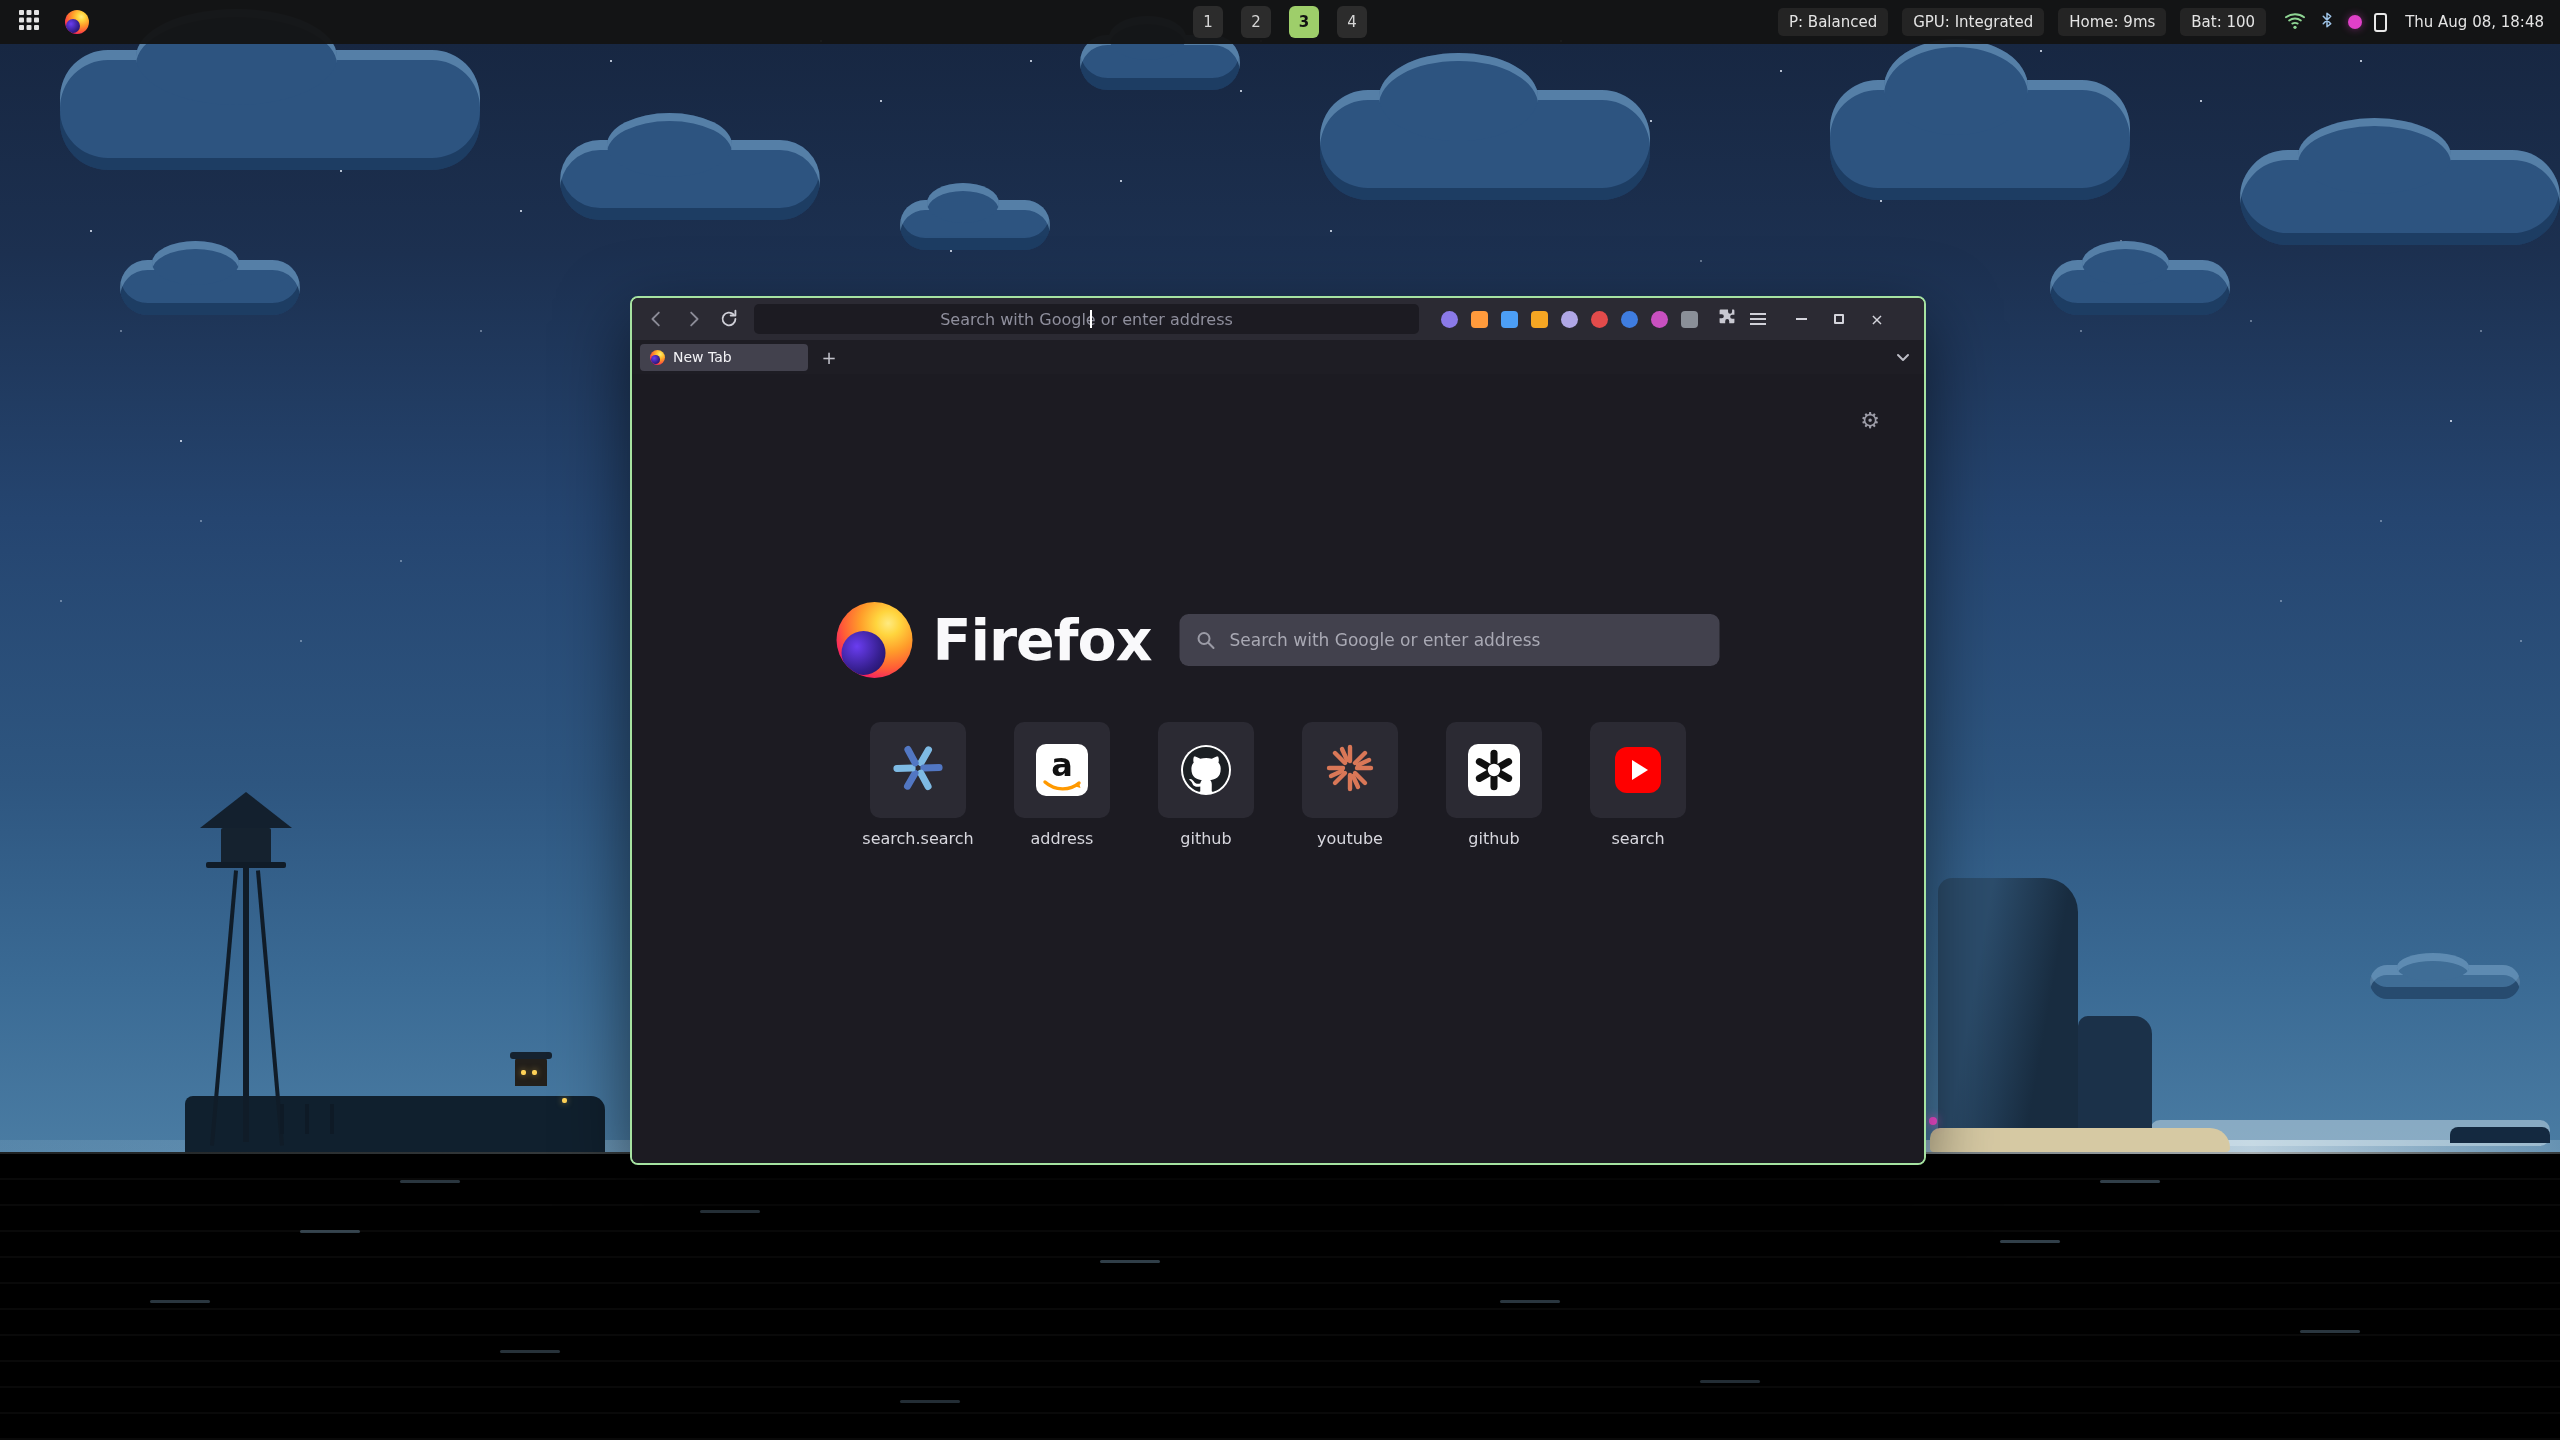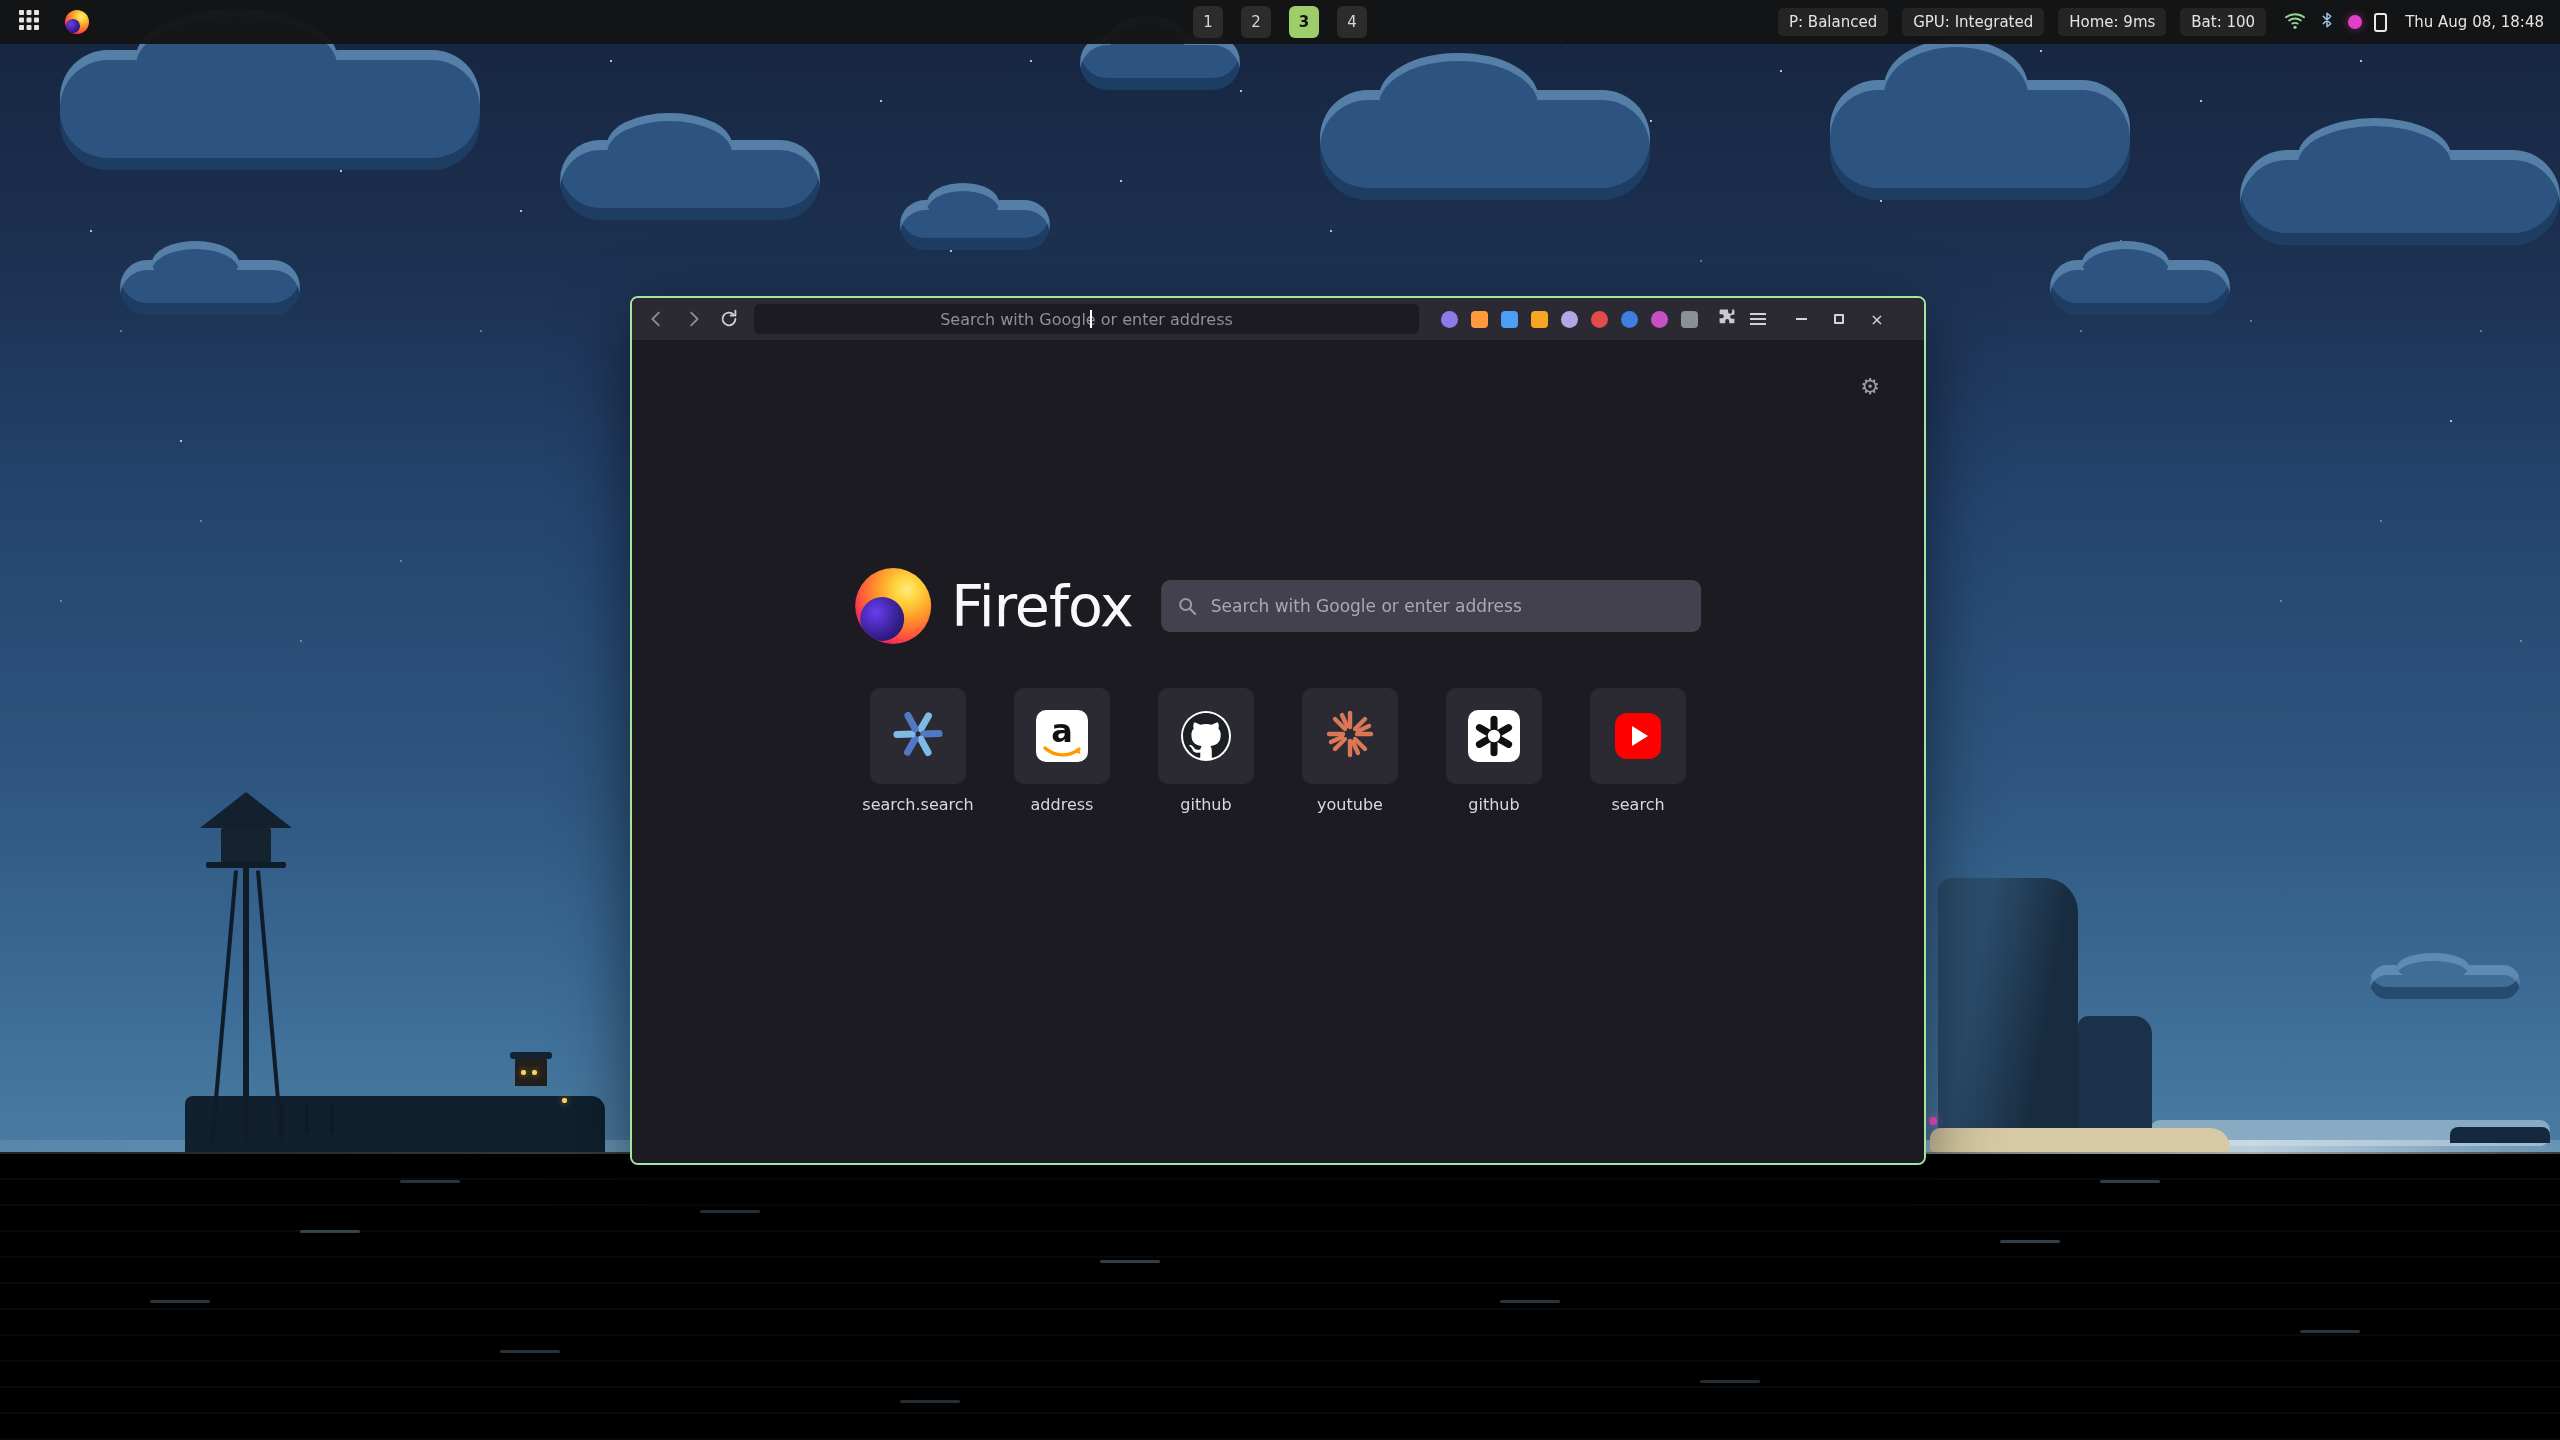--- a/index.html
+++ b/index.html
@@ -106,21 +106,21 @@
 
   .tabbar { height:34px; background:#1e1d24; display:flex; align-items:center; padding:0 8px; gap:8px; flex:0 0 auto; }
   .tab { display:flex; align-items:center; gap:8px; width:168px; height:27px; padding:0 10px; background:#42414d;
     border-radius:4px; color:#f3f3f6; font-size:14px; }
   .tab-plus { width:26px; height:26px; display:flex; align-items:center; justify-content:center; color:#c2c2ca; font-size:18px; border-radius:4px; }
   .tab-overflow { margin-left:auto; width:26px; height:26px; display:flex; align-items:center; justify-content:center; }
 
   .content { position:relative; flex:1; background:#1c1b22; }
   .page-gear { position:absolute; right:44px; top:34px; font-size:22px; color:#9d9da8; }
   .hero { position:absolute; top:228px; left:50%; transform:translateX(-50%); display:flex; align-items:center; gap:20px; }
-  .wordmark { font-size:57px; font-weight:normal; color:#f9f9fb; letter-spacing:-1px; line-height:1; }
+  .wordmark { font-size:57px; font-weight:bold; color:#f9f9fb; letter-spacing:-1px; line-height:1; }
   .page-search { position:relative; width:540px; height:52px; background:#42414d; border-radius:9px; display:flex; align-items:center; margin-left:8px; }
   .page-search svg { position:absolute; left:16px; }
   .page-search input { width:100%; height:100%; background:transparent; border:none; outline:none; color:#e6e6ef;
     font-size:17px; padding-left:50px; font-family:"DejaVu Sans", sans-serif; }
   .page-search input::placeholder { color:#a9a9b4; }
 
   .shortcuts { position:absolute; top:348px; left:50%; transform:translateX(-50%); display:flex; gap:46px; }
   .shortcut { display:flex; flex-direction:column; align-items:center; width:98px; }
   .tile { width:96px; height:96px; border-radius:10px; background:#2b2a33; display:flex; align-items:center; justify-content:center; }
   .tile-label { margin-top:11px; font-size:16px; color:#d7d7de; white-space:nowrap; }
@@ -285,20 +285,32 @@
         <span class="wc">
             <span class="bar"></span>
           </span>
         <span class="wc">
             <span class="sq"></span>
           </span>
         <span class="wc">×</span>
       </div>
     </div>
 
+    <div class="tabbar">
+      <div class="tab">
+        <span class="fx-logo fx-14"></span>
+        <span>New Tab</span>
+      </div>
+      <div class="tab-plus">+</div>
+      <div class="tab-overflow">
+        <svg width="14" height="10" viewBox="0 0 14 10">
+            <path d="M2 3 L7 8 L12 3" fill="none" stroke="#bdbdc6" stroke-width="2" stroke-linecap="round" stroke-linejoin="round"></path>
+          </svg>
+      </div>
+    </div>
 
     <div class="content">
       <div class="page-gear">⚙</div>
 
       <div class="hero">
         <span class="fx-logo fx-76"></span>
         <span class="wordmark">Firefox</span>
         <div class="page-search">
           <svg width="20" height="20" viewBox="0 0 20 20">
             <circle cx="8.5" cy="8.5" r="5.5" fill="none" stroke="#9b9ba6" stroke-width="2"></circle>

